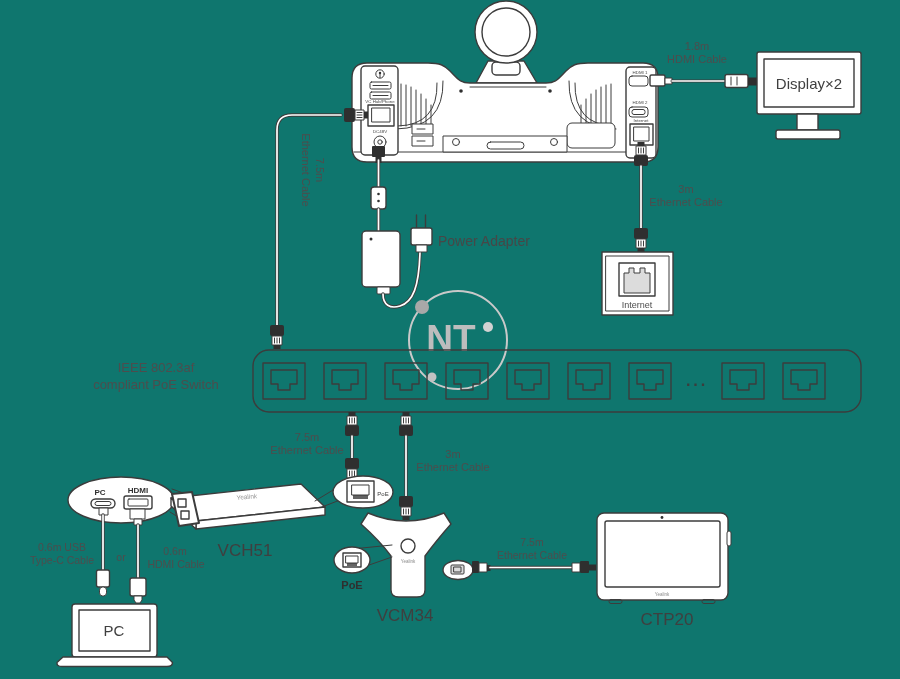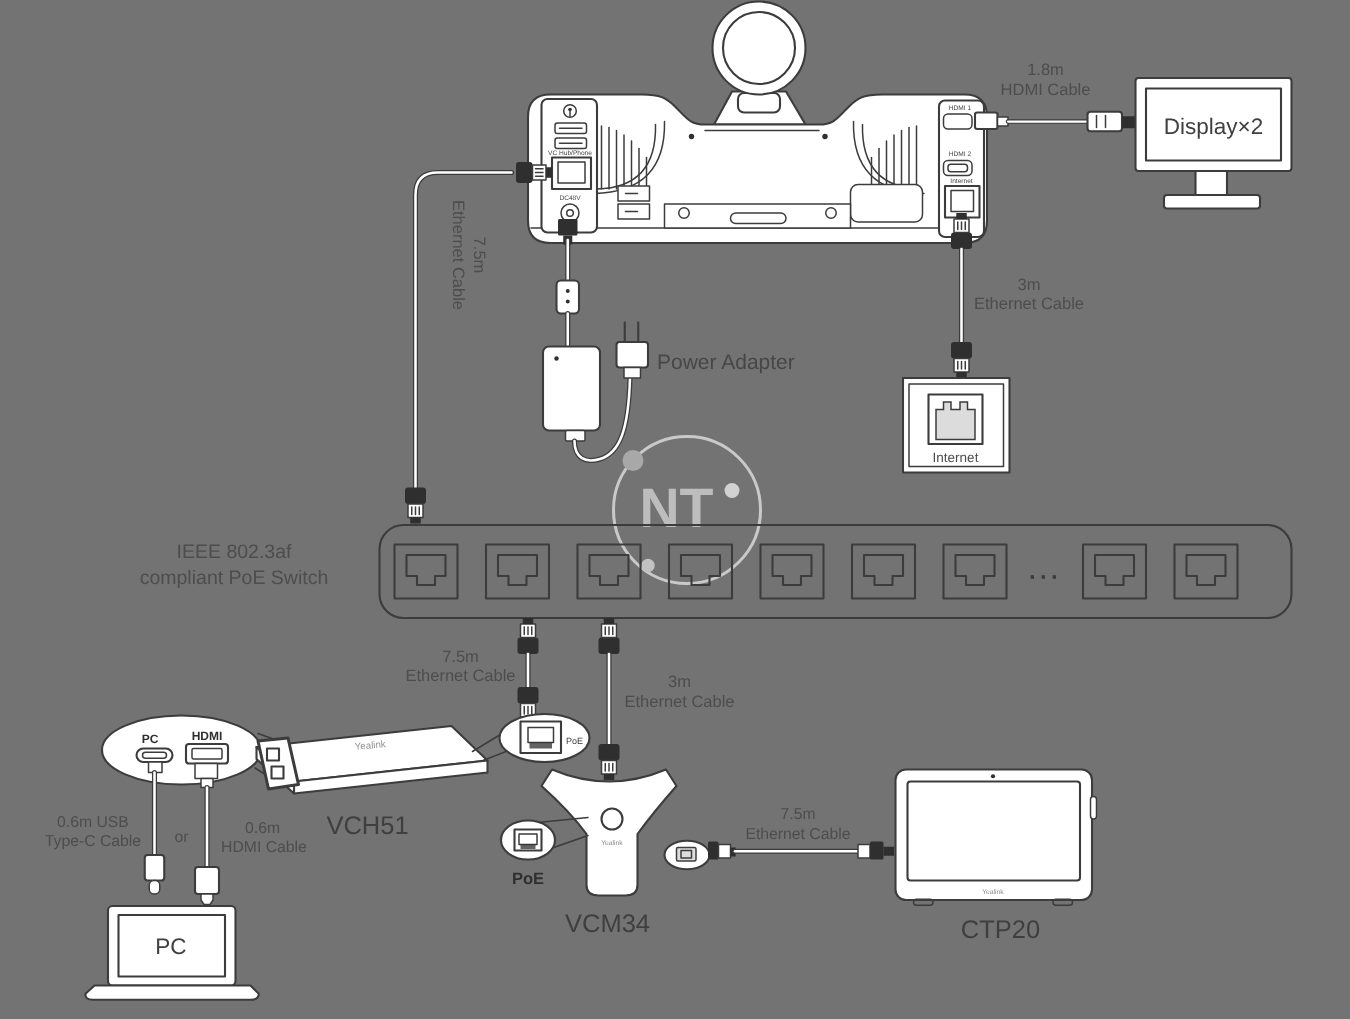--- a/index.html
+++ b/index.html
@@ -1,16 +1,16 @@
 <!DOCTYPE html>
 <html><head>
 <meta charset="utf-8">
 <style>
   html,body{margin:0;padding:0;background:#fff;}
-  .canvas{position:relative;width:900px;height:679px;background:#737373;overflow:hidden;}
+  .canvas{position:relative;width:900px;height:679px;background:#0f766e;overflow:hidden;}
   svg{display:block;}
   text{font-family:"Liberation Sans","DejaVu Sans",sans-serif;fill:#4d4d4d;}
   .ln{fill:none;stroke:#3c3c3c;stroke-width:1.4;stroke-linejoin:round;stroke-linecap:round;}
   .lnf{fill:#ffffff;stroke:#3c3c3c;stroke-width:1.4;stroke-linejoin:round;}
   .thin{stroke-width:1;}
   .thick{stroke-width:2;}
   .dk{fill:#2f2f2f;stroke:none;}
   .gray{fill:#dcdcdc;stroke:#3c3c3c;stroke-width:1;}
   .cable-o{fill:none;stroke:#3c3c3c;stroke-width:3.4;stroke-linecap:round;}
   .cable-i{fill:none;stroke:#ffffff;stroke-width:1.7;stroke-linecap:round;}

